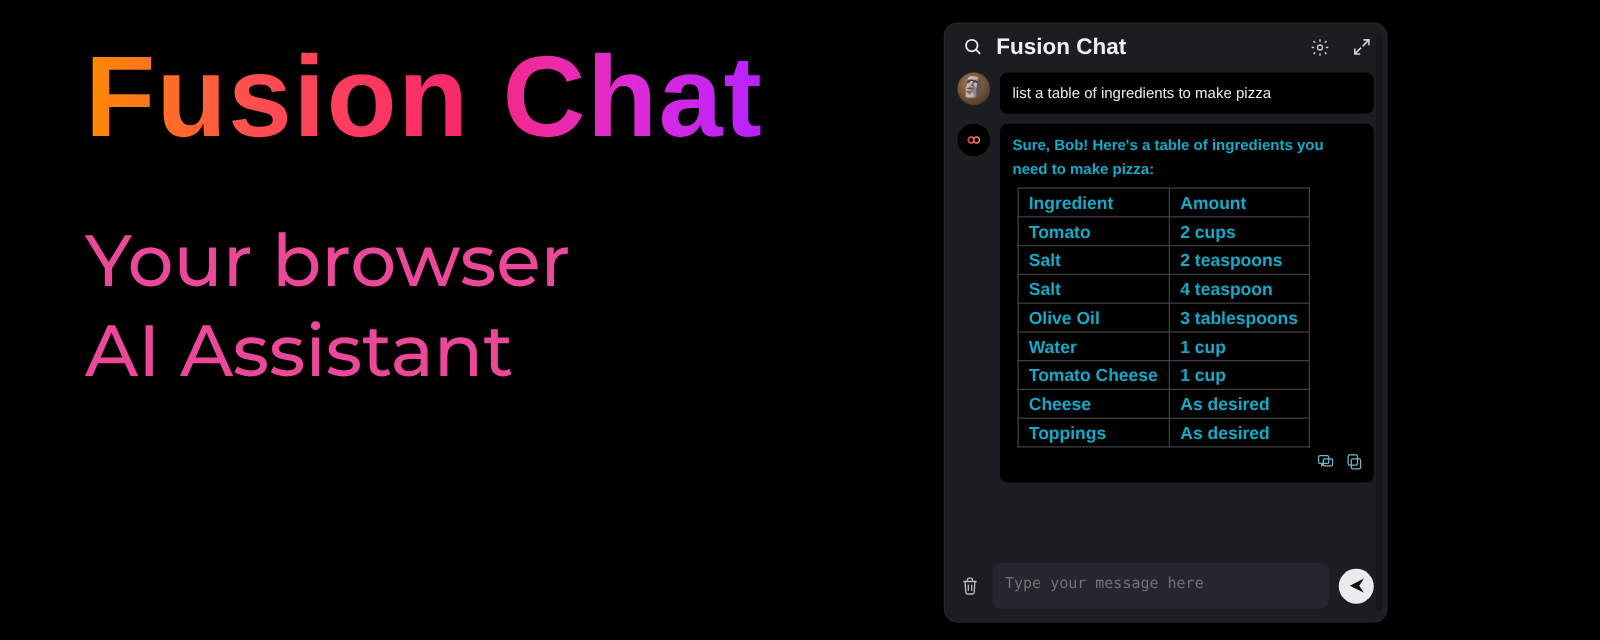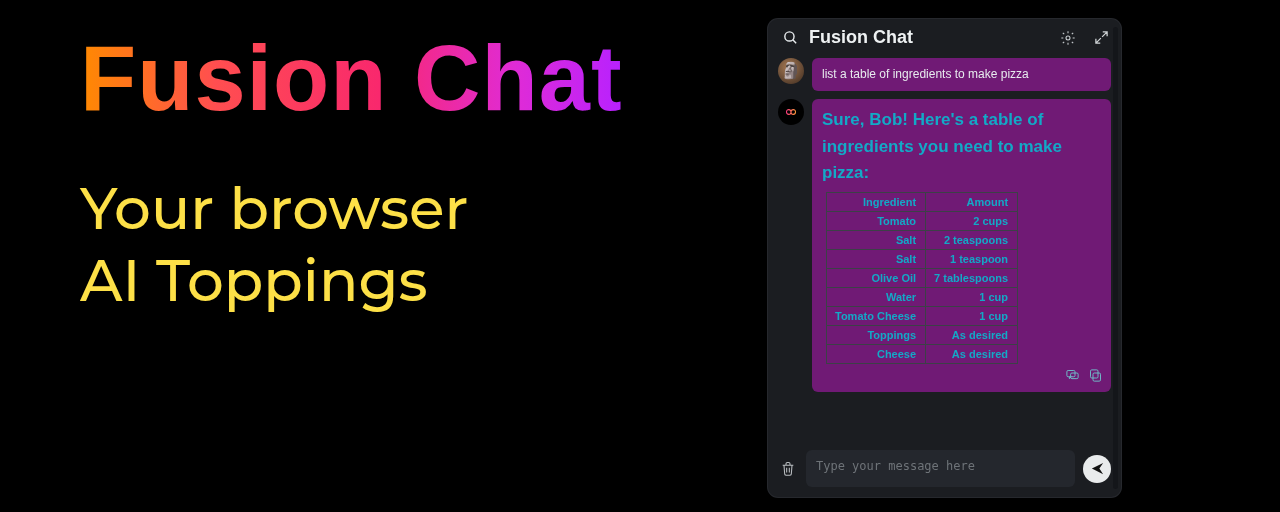--- a/index.html
+++ b/index.html
@@ -1,29 +1,29 @@
 <!DOCTYPE html>
 <html><head>
 <meta charset="utf-8">
 <style>
   * { box-sizing: border-box; margin: 0; padding: 0; }
   html, body { width: 1280px; height: 512px; background: #000; overflow: hidden; font-family: "Segoe UI", Arial, sans-serif; }
-  .stage { position: relative; width: 1168px; height: 512px; margin-left: 12px; }
+  .stage { position: relative; width: 1168px; height: 512px; }
 
   
   .marketing { position: absolute; left: 68px; top: 30px; }
   .title-gradient {
     font-size: 92px; font-weight: 800; letter-spacing: 1px;
     background: linear-gradient(90deg, #ff8a00 0%, #ff4e50 25%, #f9286d 55%, #e02bd6 80%, #b721ff 100%);
     -webkit-background-clip: text; background-clip: text; color: transparent;
     line-height: 1.05;
   }
   .subtitle {
     margin-top: 46px;
-    font-size: 58px; font-weight: 500; color: #fde047; line-height: 1.25;
+    font-size: 58px; font-weight: 500; color: #ec4899; line-height: 1.25;
     font-family: "Montserrat","Segoe UI",Arial,sans-serif;
   }
 
   
   .panel {
     position: absolute; left: 756px; top: 19px; width: 353px; height: 478px;
     background: #1b1d21; border-radius: 10px;
     box-shadow: 0 0 0 1px #26282d, 0 8px 28px rgba(0,0,0,.6);
     color: #d6e3e8; font-size: 12px;
     display: flex; flex-direction: column;
@@ -50,31 +50,31 @@
     width: 26px; height: 26px; border-radius: 50%; flex: 0 0 26px;
     display: flex; align-items: center; justify-content: center;
     overflow: hidden; font-size: 14px;
   }
   .avatar.user { background: radial-gradient(circle at 40% 35%, #a77a55, #3b2a1e); }
   .avatar.user::after { content:"🗿"; font-size:16px; line-height:1; }
   .avatar.bot { background: #000; }
   .avatar.bot svg { width: 18px; height: 10px; }
 
   .bubble {
-    background: #701a75; border-radius: 6px; padding: 8px 10px 9px; flex: 1;
+    background: #000000; border-radius: 6px; padding: 8px 10px 9px; flex: 1;
     position: relative;
   }
   .user-text { color: #e7ebee; font-size: 12px; font-weight: 500; font-family: "Segoe UI", Tahoma, sans-serif; line-height: 1.35; }
-  .bot-text { color: #13a9c7; font-size: 17px; font-weight: 600; line-height: 1.55; font-family: "Segoe UI", Tahoma, sans-serif; }
+  .bot-text { color: #13a9c7; font-size: 12px; font-weight: 600; line-height: 1.55; font-family: "Segoe UI", Tahoma, sans-serif; }
 
   
   .ing-table { border-collapse: collapse; margin: 6px 0 2px 4px; }
   .ing-table th, .ing-table td {
-    border: 1px solid #3c4047; padding: 3px 9px 3px 8px; text-align: right;
-    font-size: 11px; font-weight: 600; color: #13a9c7; white-space: nowrap;
+    border: 1px solid #3c4047; padding: 3px 9px 3px 8px; text-align: left;
+    font-size: 14px; font-weight: 600; color: #13a9c7; white-space: nowrap;
     font-family: "Segoe UI", Tahoma, sans-serif;
   }
   .ing-table th { font-weight: 700; }
 
   .bubble-actions { position: absolute; right: 8px; bottom: 6px; display: flex; gap: 8px; }
   .bubble-actions svg { width: 15px; height: 15px; stroke: #6fb7c6; stroke-width: 1.6; fill: none; }
 
   
   .input-bar {
     display: flex; align-items: center; gap: 8px; padding: 8px 10px 10px 10px;
@@ -94,21 +94,21 @@
 </style>
 </head>
 <body>
 
 <div class="stage">
 
   <div class="marketing">
     <div class="title-gradient">Fusion Chat</div>
     <div class="subtitle">
       <div>Your browser</div>
-      <div>AI Toppings</div>
+      <div>AI Assistant</div>
     </div>
   </div>
 
   <div class="panel">
     <div class="panel-scrollbar"></div>
 
     <div class="panel-header">
       <span class="icon-btn search-ic">
         <svg viewBox="0 0 24 24">
             <circle cx="10.5" cy="10.5" r="6.5"></circle>
@@ -164,40 +164,40 @@
                 <tr>
                   <td>Tomato</td>
                   <td>2 cups</td>
                 </tr>
                 <tr>
                   <td>Salt</td>
                   <td>2 teaspoons</td>
                 </tr>
                 <tr>
                   <td>Salt</td>
-                  <td>1 teaspoon</td>
+                  <td>4 teaspoon</td>
                 </tr>
                 <tr>
                   <td>Olive Oil</td>
-                  <td>7 tablespoons</td>
+                  <td>3 tablespoons</td>
                 </tr>
                 <tr>
                   <td>Water</td>
                   <td>1 cup</td>
                 </tr>
                 <tr>
                   <td>Tomato Cheese</td>
                   <td>1 cup</td>
                 </tr>
                 <tr>
+                  <td>Cheese</td>
+                  <td>As desired</td>
+                </tr>
+                <tr>
                   <td>Toppings</td>
-                  <td>As desired</td>
-                </tr>
-                <tr>
-                  <td>Cheese</td>
                   <td>As desired</td>
                 </tr>
               </tbody>
           </table>
           <div class="bubble-actions">
             <span>
               <svg viewBox="0 0 24 24">
                   <rect x="3" y="4" width="13" height="10" rx="2"></rect>
                   <path d="M7 14v3l3-3"></path>
                   <rect x="9" y="8" width="12" height="9" rx="2"></rect>

